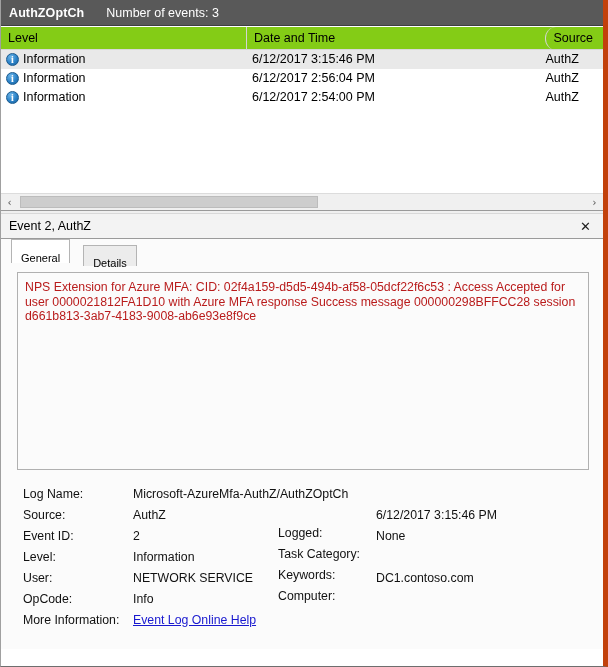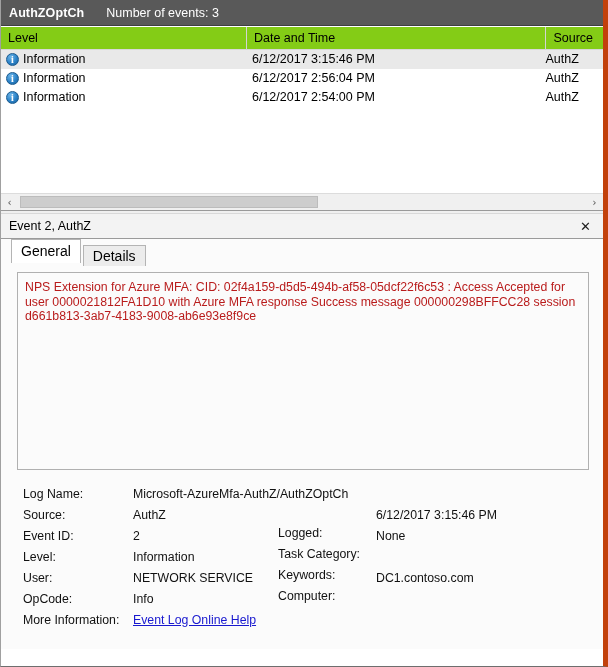--- a/index.html
+++ b/index.html
@@ -54,21 +54,21 @@
     position: relative;
     padding-left: 7px;
     height: 23px;
     line-height: 23px;
     white-space: nowrap;
     overflow: hidden;
   }
   .col-headers .ch + .ch { border-left: 1px solid #d4d4d4; }
   .c-level { width: 247px; }
   .c-date  { width: 302px; }
-  .c-src   { width: 58px; }
+  .c-src   { width: 58px; border-radius: 11px; }
 
   .rows { font-size: 12.5px; }
   .row {
     display: flex;
     align-items: center;
     height: 19px;
   }
   .row.sel { background: #e9e9e9; }
   .cell {
     height: 19px;
@@ -164,27 +164,27 @@
   .tabstrip {
     display: flex;
     align-items: flex-end;
     height: 24px;
     padding-left: 10px;
     background: #fbfbfb;
   }
   .tab {
     height: 21px;
     line-height: 20px;
-    padding: 0 9px;
-    font-size: 14px;
+    padding: 7px 9px;
+    font-size: 11px;
     color: #000000;
     border: 1px solid #b4b4b4;
     border-bottom: none;
     background: #ececec;
-    margin-right: 2px;
+    margin-right: 13px;
     position: relative;
     top: 3px;
   }
   .tab.active {
     background: #ffffff;
     height: 24px;
     line-height: 22px;
     top: 0px;
     z-index: 2;
   }

